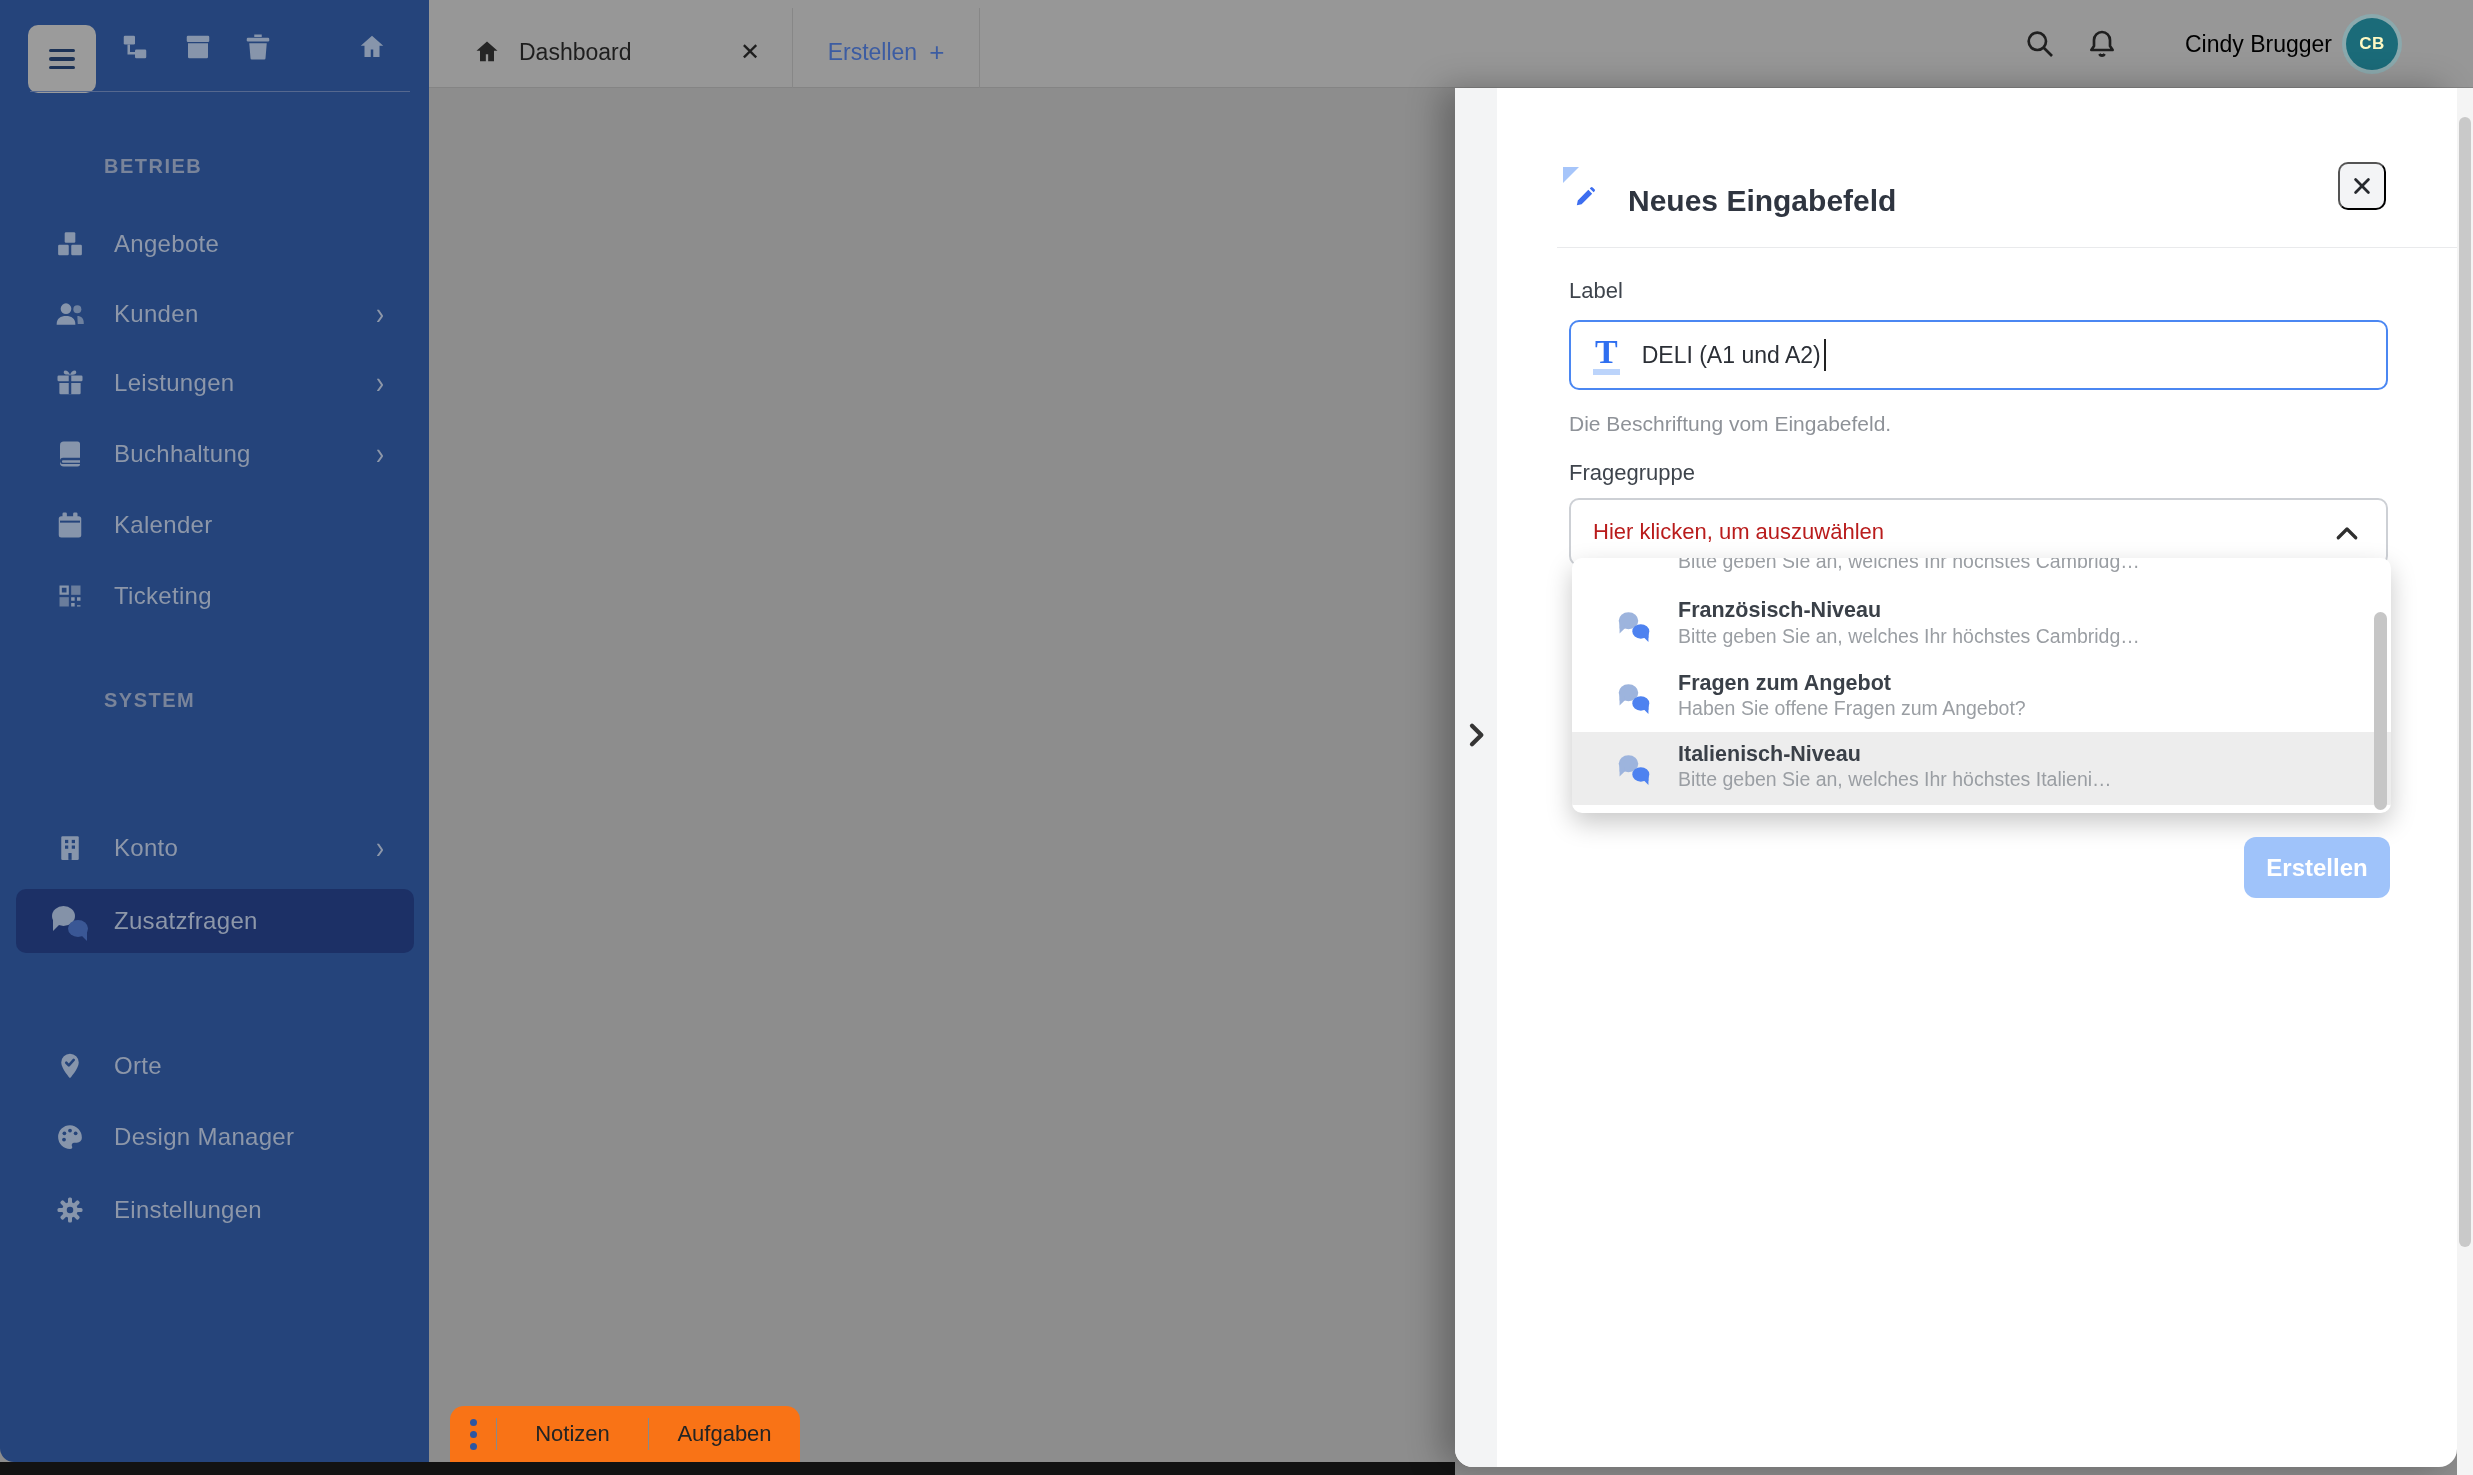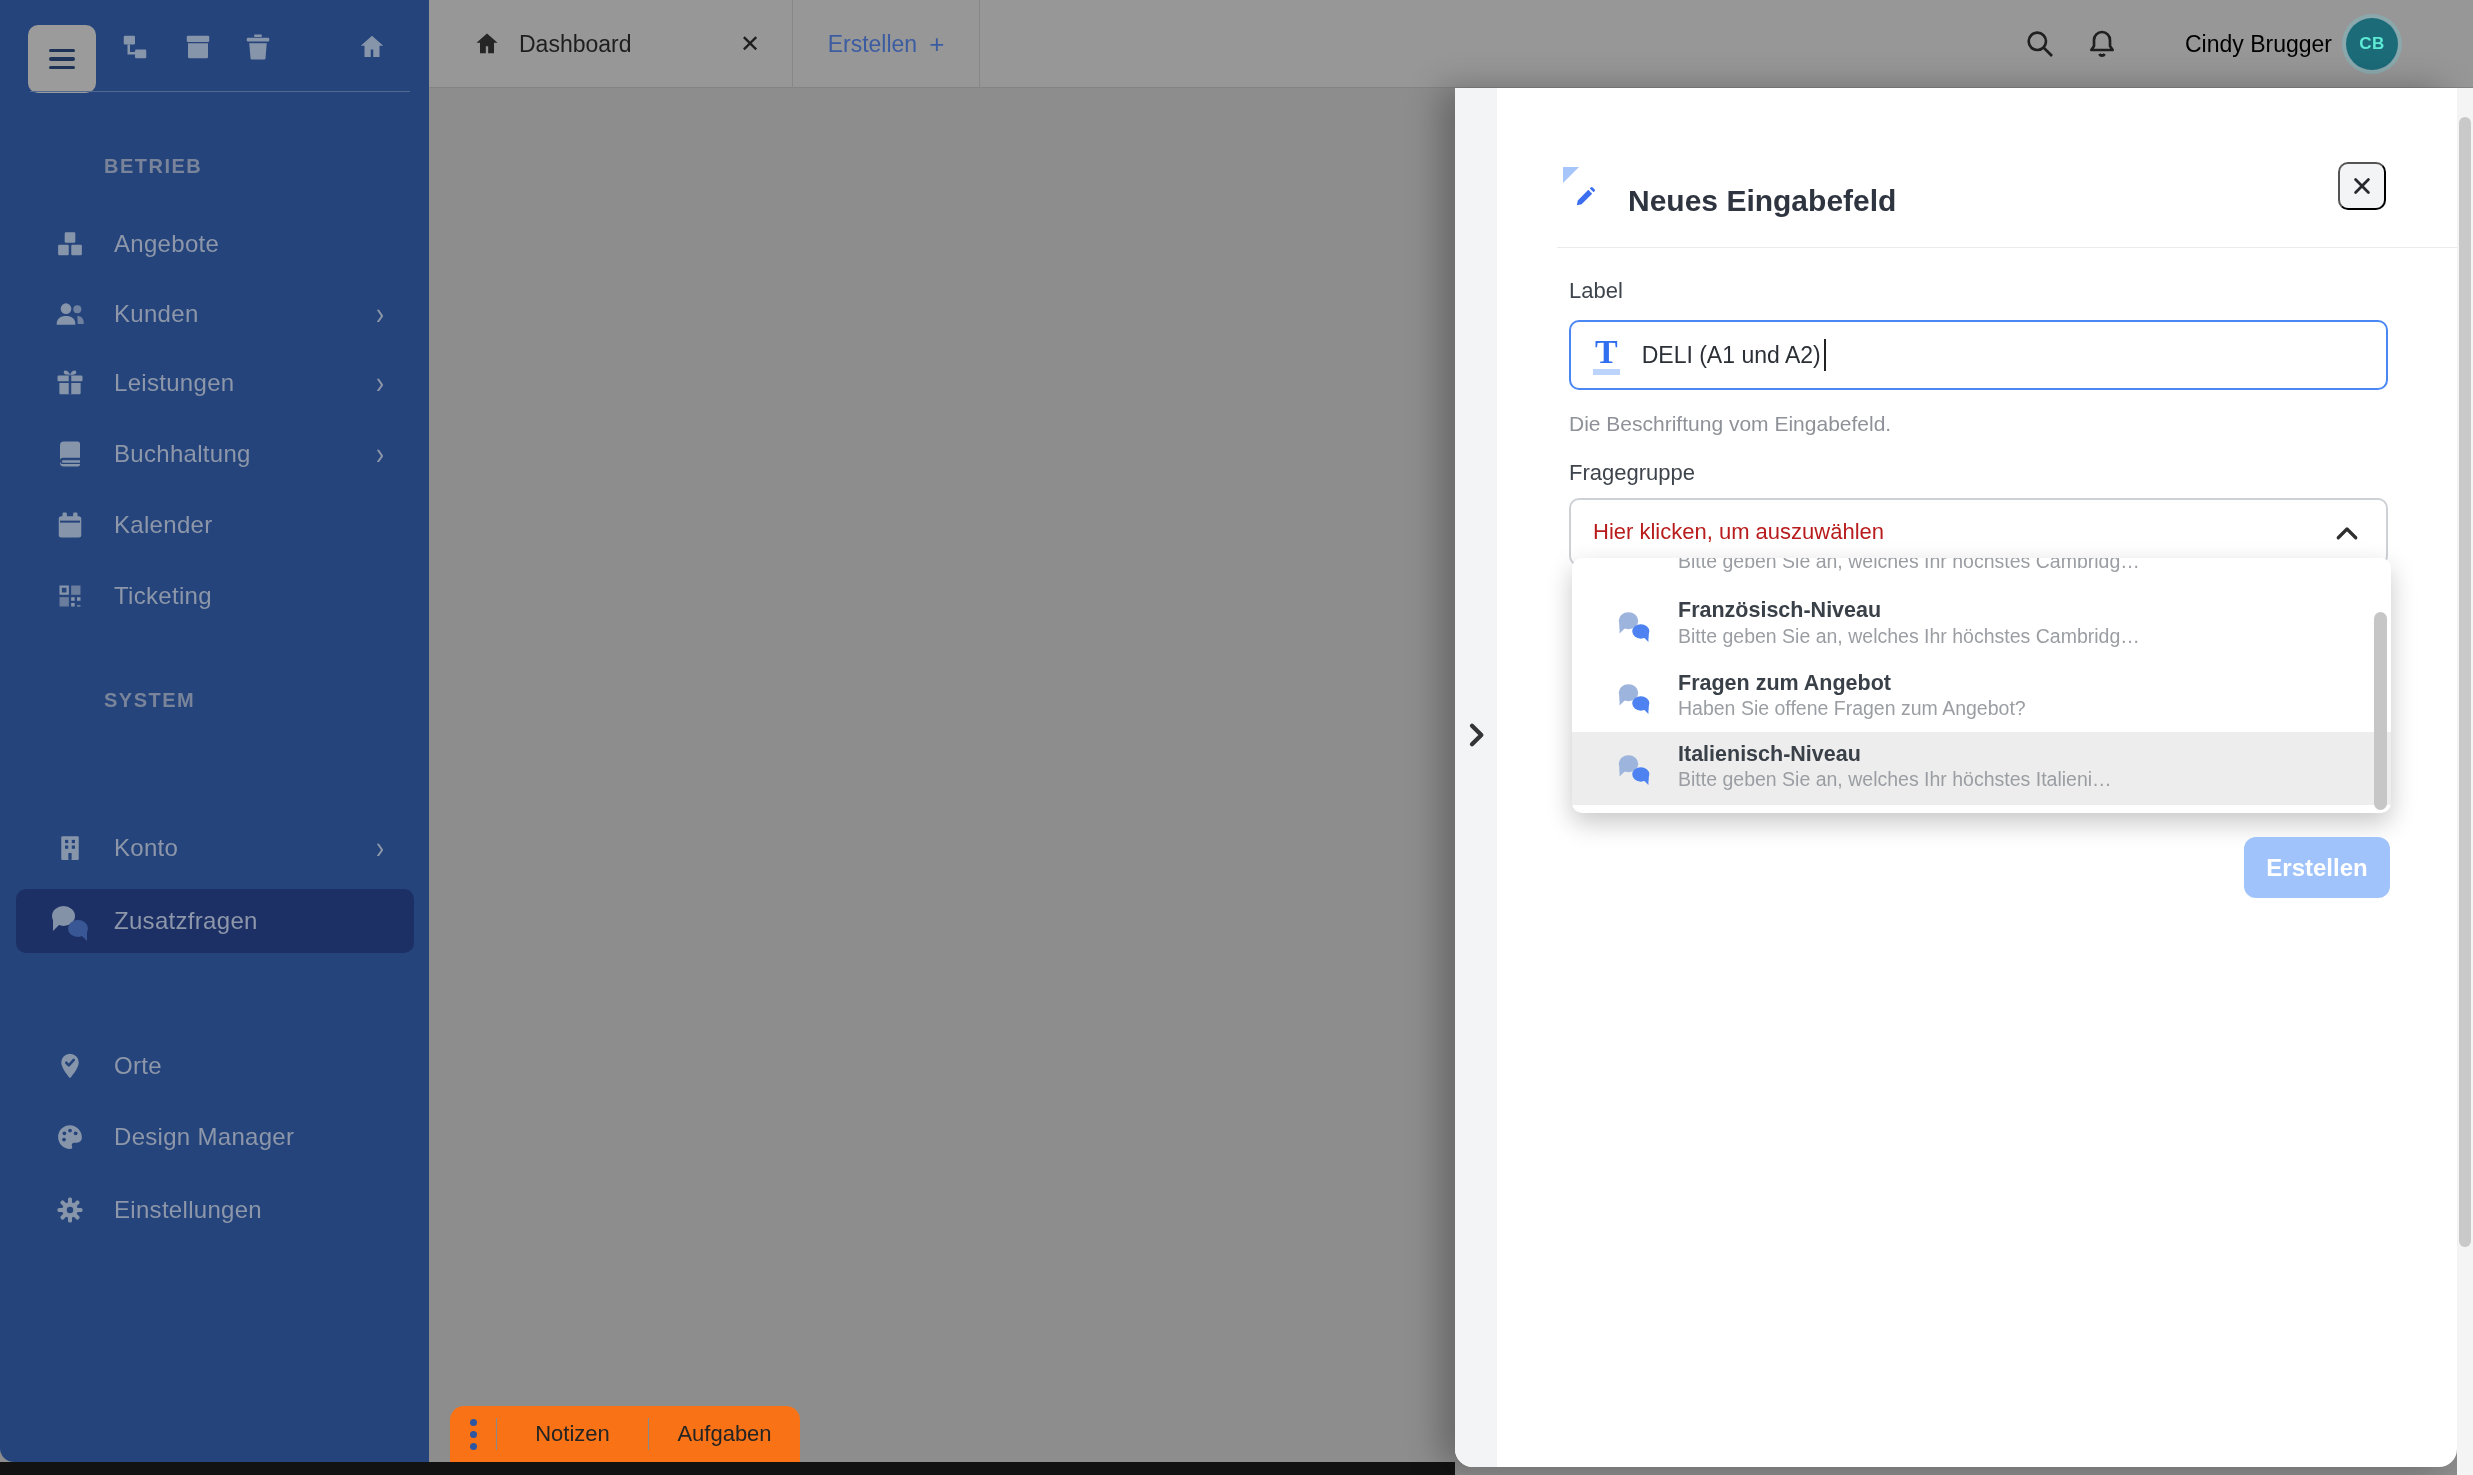--- a/index.html
+++ b/index.html
@@ -36,31 +36,31 @@
   .chat-ic{position:relative;display:inline-block;width:36px;height:31px;}
   .chat-ic .b1{position:absolute;left:0;top:0;width:23px;height:20px;border-radius:50%;background:var(--c1,#8795ab);}
   .chat-ic .b1::after{content:"";position:absolute;left:1px;bottom:-5px;width:0;height:0;border:6px solid transparent;border-top-color:var(--c1,#8795ab);border-left-color:var(--c1,#8795ab);}
   .chat-ic .b2{position:absolute;right:0;bottom:0;width:20px;height:17px;border-radius:50%;background:var(--c2,#3d5f9e);}
   .chat-ic .b2::after{content:"";position:absolute;right:1px;bottom:-4px;width:0;height:0;border:5px solid transparent;border-top-color:var(--c2,#3d5f9e);border-right-color:var(--c2,#3d5f9e);}
   .chat-dim{--c1:#74839f;--c2:#3a5a9d;}
   .chat-bright{--c1:#9db4dd;--c2:#4e82f0;}
 
   
   .topbar{left:429px;top:0;width:2044px;height:88px;background:var(--top-bg);border-bottom:1px solid var(--top-line);z-index:1;}
-  .tab{position:absolute;top:0;height:88px;border-right:1px solid #878787;display:flex;align-items:center;}
+  .tab{position:absolute;top:8px;height:88px;border-right:1px solid #878787;display:flex;align-items:center;}
   .tab-dash{left:0;width:364px;padding-left:44px;}
   .tab-dash .home-ic{width:28px;height:28px;color:#252525;margin-right:18px;}
   .tab-dash .t-lbl{font-size:23px;font-weight:500;color:#1e1e1e;}
   .tab-dash .close{position:absolute;right:32px;font-size:24px;color:#1e1e1e;}
   .tab-new{left:364px;width:187px;justify-content:center;}
   .tab-new .t-lbl{font-size:23px;font-weight:500;color:var(--dim-blue);}
   .tab-new .plus{font-size:26px;color:var(--dim-blue);margin-left:12px;}
   .top-ic{position:absolute;top:28px;width:32px;height:32px;color:#1f1f1f;}
   .user-name{position:absolute;top:0;height:88px;right:141px;display:flex;align-items:center;font-size:23px;color:#000000;font-weight:500;}
-  .avatar{position:absolute;left:1917px;top:18px;width:52px;height:52px;border-radius:50%;background:#1b6b79;box-shadow:0 0 0 4px rgba(125,190,200,.45);display:flex;align-items:center;justify-content:center;color:#5eead4;font-size:17px;font-weight:600;letter-spacing:.5px;}
+  .avatar{position:absolute;left:1917px;top:18px;width:52px;height:52px;border-radius:50%;background:#1b6b79;box-shadow:0 0 0 4px rgba(125,190,200,.45);display:flex;align-items:center;justify-content:center;color:#fef9c3;font-size:17px;font-weight:600;letter-spacing:.5px;}
 
   
   .content{left:429px;top:88px;width:2044px;height:1374px;background:var(--content-bg);z-index:1;}
   .page-head-ic{left:563px;top:200px;}
   .head-divider{left:629px;top:200px;width:2px;height:118px;background:#7c7c7c;}
   .page-title{left:656px;top:197px;font-size:35px;font-weight:600;color:#1c1c1c;}
   .breadcrumb{left:660px;top:243px;display:flex;align-items:center;color:#7a7a7a;}
   .breadcrumb .bc-home{width:24px;height:24px;color:#7a7a7a;}
   .breadcrumb .bc-sep{font-size:20px;margin:0 12px;transform:scaleY(1.2);}
   .breadcrumb .bc-txt{font-size:21px;margin-left:10px;color:#7a7a7a;}

